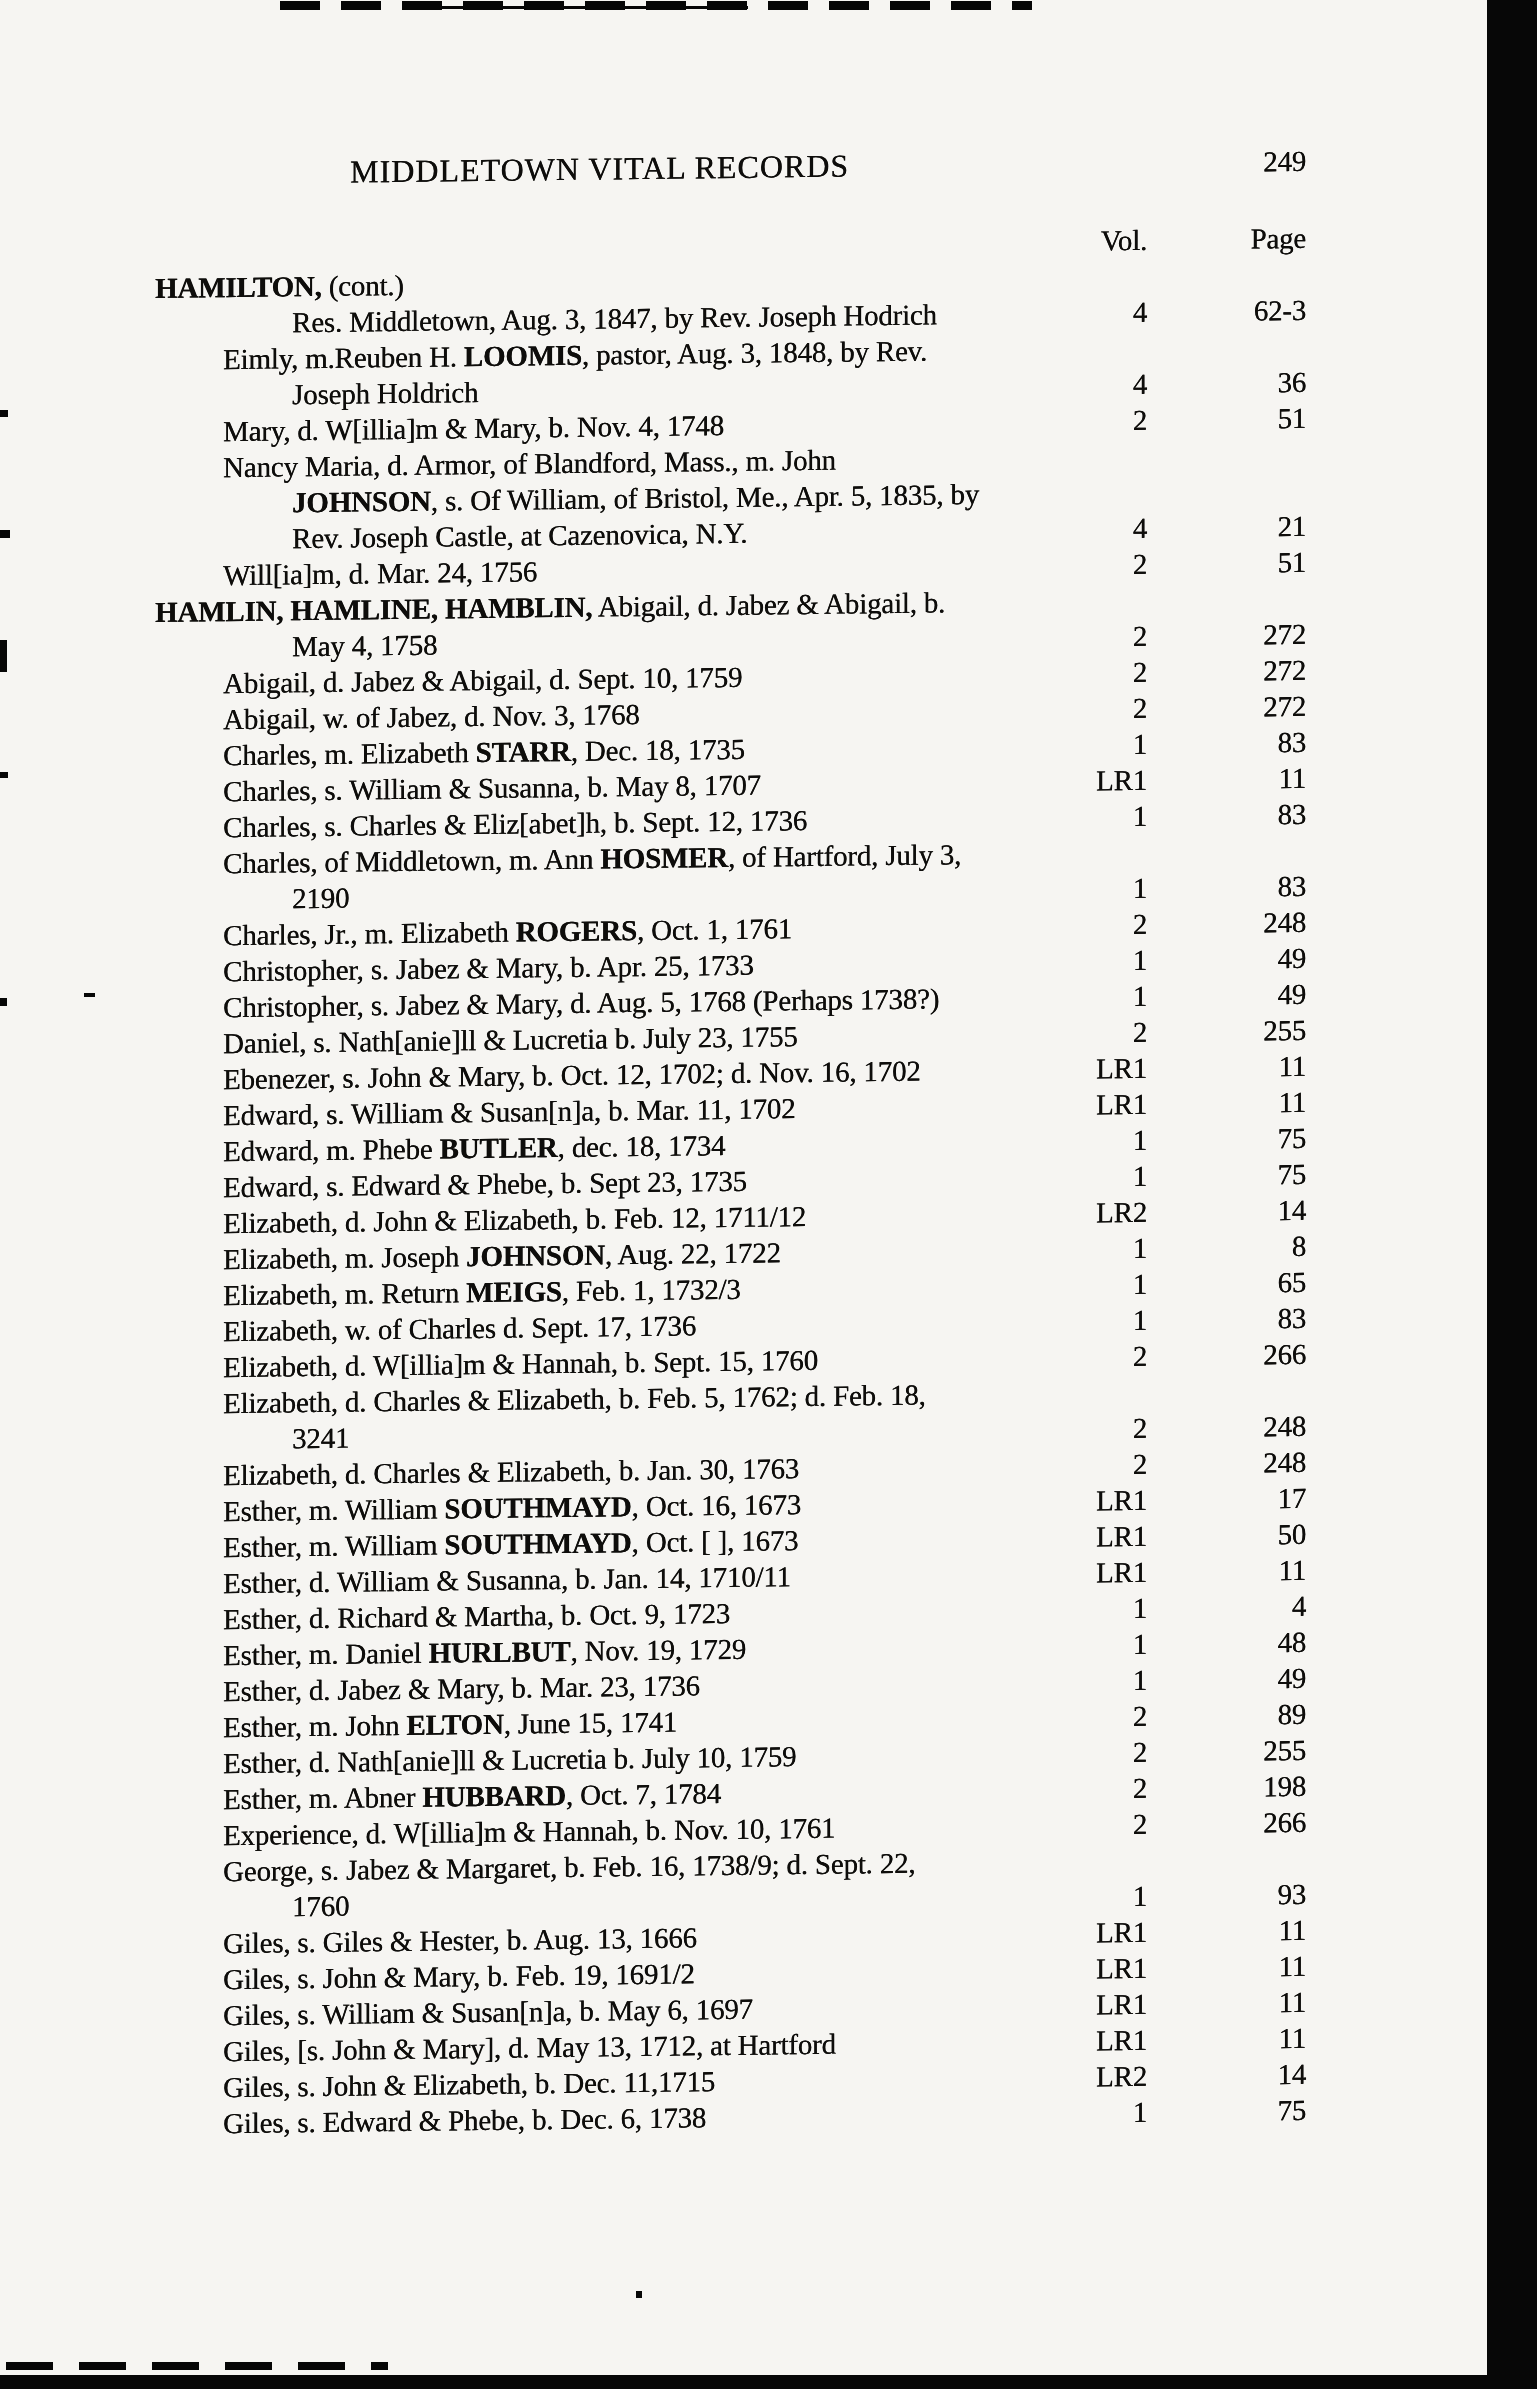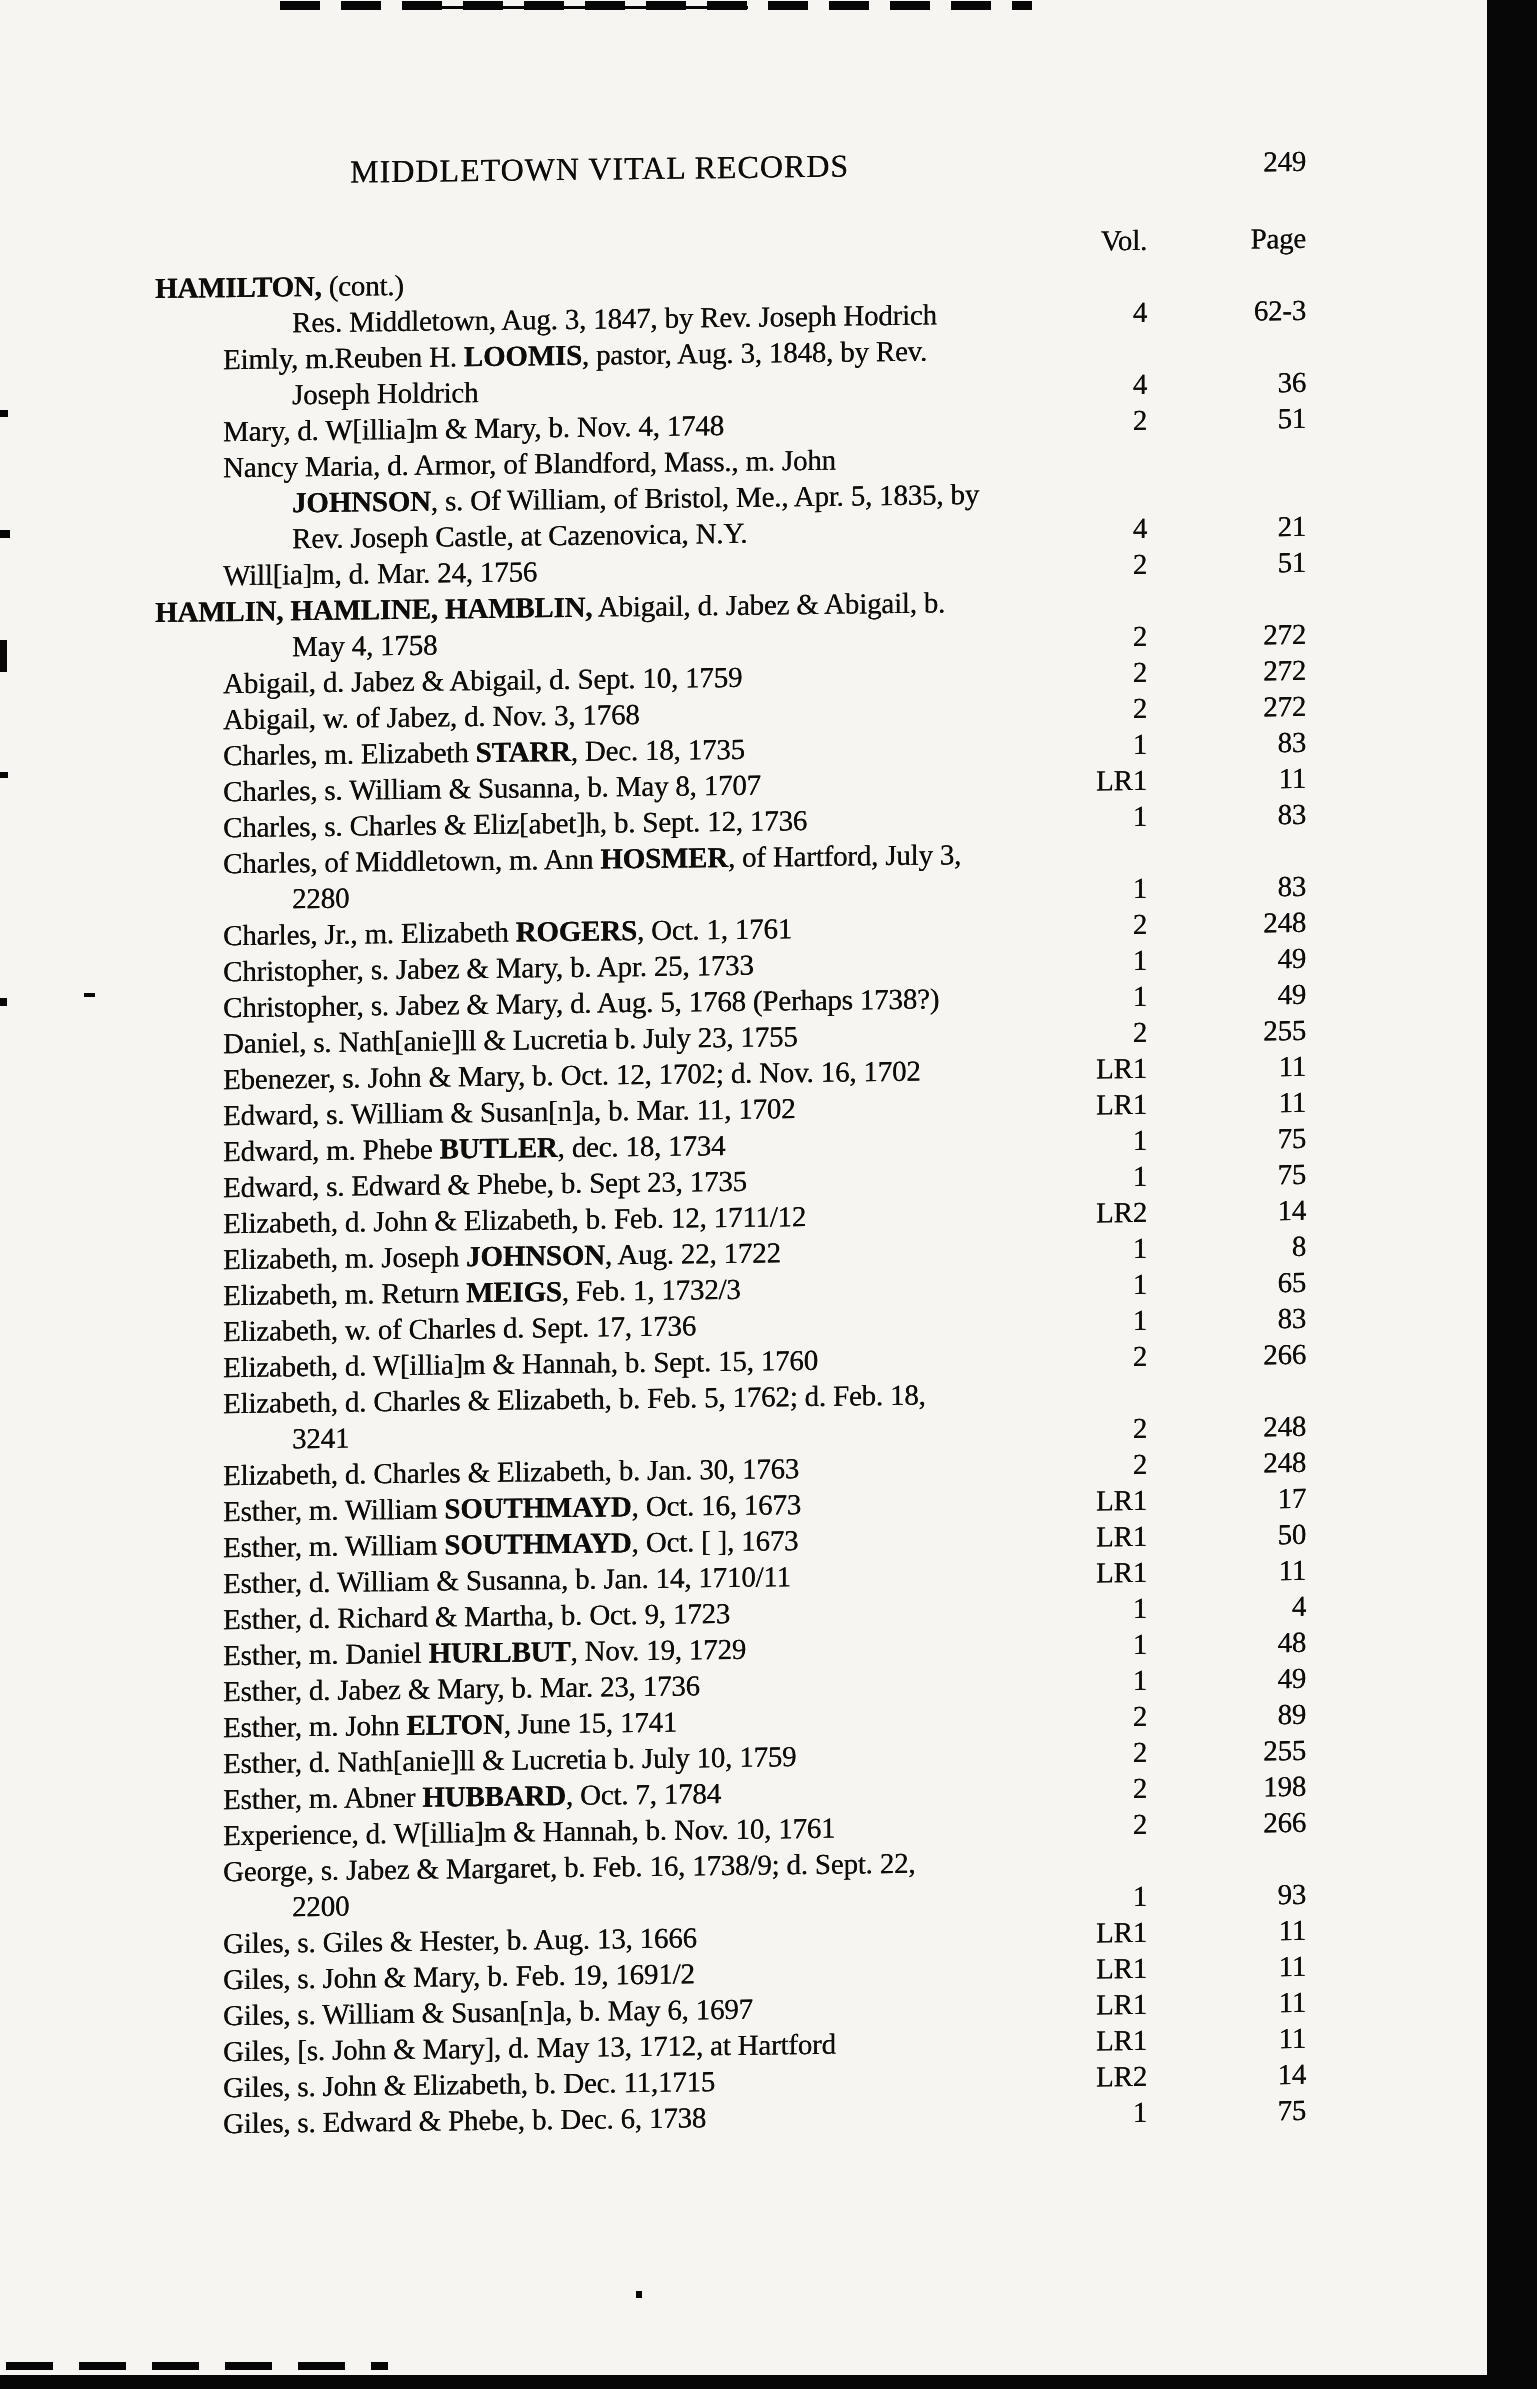--- a/index.html
+++ b/index.html
@@ -156,21 +156,21 @@
     <div class="cell-text"><span>Charles, s. Charles &amp; Eliz[abet]h, b. Sept. 12, 1736</span></div>
     <div class="cell-vol">1</div>
     <div class="cell-page">83</div>
   </div>
       <div class="row ind1">
     <div class="cell-text"><span>Charles, of Middletown, m. Ann </span><span class="b">HOSMER</span><span>, of Hartford, July 3,</span></div>
     <div class="cell-vol"></div>
     <div class="cell-page"></div>
   </div>
       <div class="row ind2">
-    <div class="cell-text"><span>2280</span></div>
+    <div class="cell-text"><span>2190</span></div>
     <div class="cell-vol">1</div>
     <div class="cell-page">83</div>
   </div>
       <div class="row ind1">
     <div class="cell-text"><span>Charles, Jr., m. Elizabeth </span><span class="b">ROGERS</span><span>, Oct. 1, 1761</span></div>
     <div class="cell-vol">2</div>
     <div class="cell-page">248</div>
   </div>
       <div class="row ind1">
     <div class="cell-text"><span>Christopher, s. Jabez &amp; Mary, b. Apr. 25, 1733</span></div>
@@ -296,21 +296,21 @@
     <div class="cell-text"><span>Experience, d. W[illia]m &amp; Hannah, b. Nov. 10, 1761</span></div>
     <div class="cell-vol">2</div>
     <div class="cell-page">266</div>
   </div>
       <div class="row ind1">
     <div class="cell-text"><span>George, s. Jabez &amp; Margaret, b. Feb. 16, 1738/9; d. Sept. 22,</span></div>
     <div class="cell-vol"></div>
     <div class="cell-page"></div>
   </div>
       <div class="row ind2">
-    <div class="cell-text"><span>2200</span></div>
+    <div class="cell-text"><span>1760</span></div>
     <div class="cell-vol">1</div>
     <div class="cell-page">93</div>
   </div>
       <div class="row ind1">
     <div class="cell-text"><span>Giles, s. Giles &amp; Hester, b. Aug. 13, 1666</span></div>
     <div class="cell-vol">LR1</div>
     <div class="cell-page">11</div>
   </div>
       <div class="row ind1">
     <div class="cell-text"><span>Giles, s. John &amp; Mary, b. Feb. 19, 1691/2</span></div>

